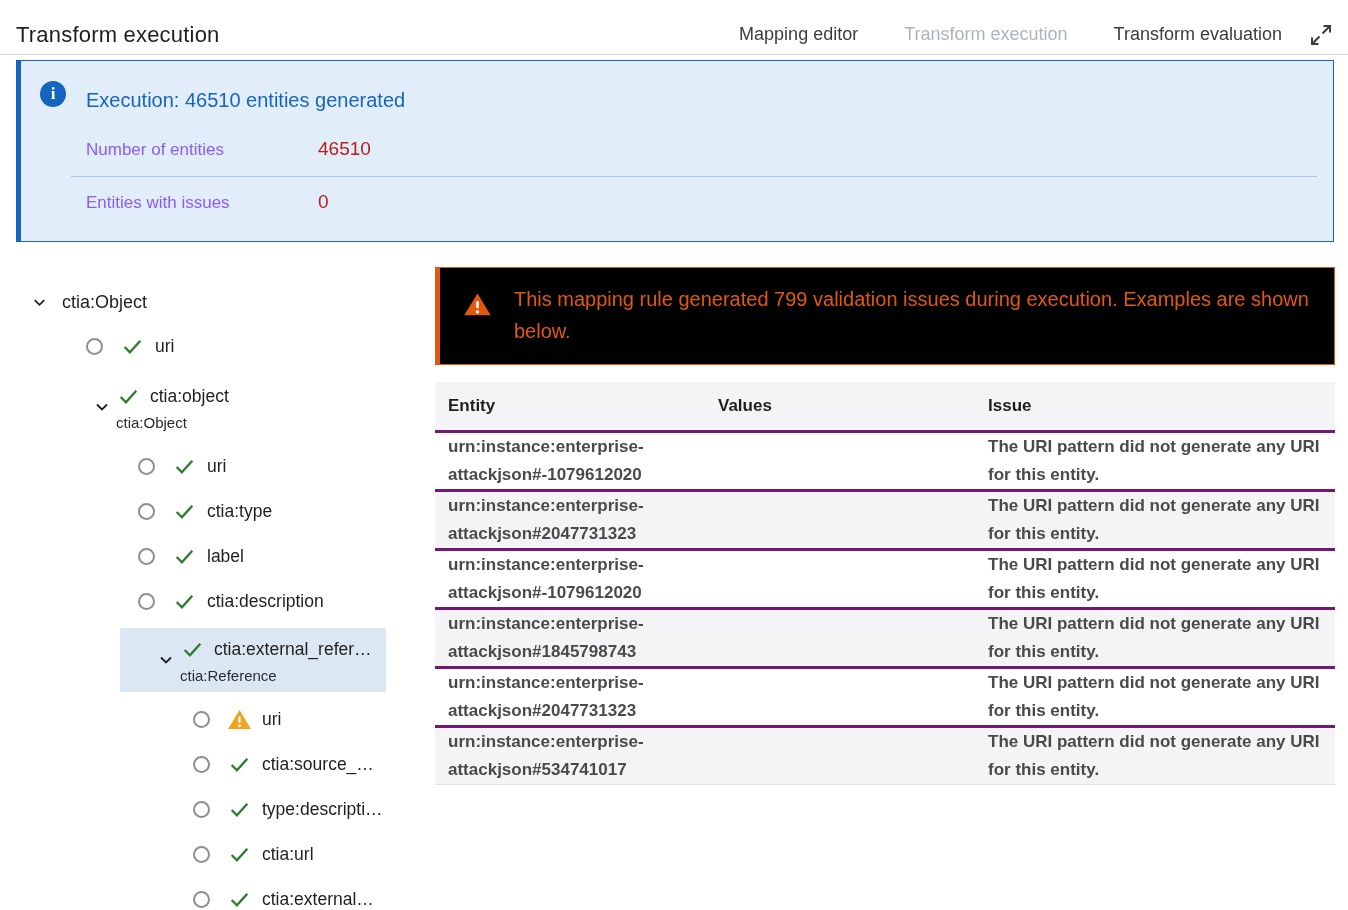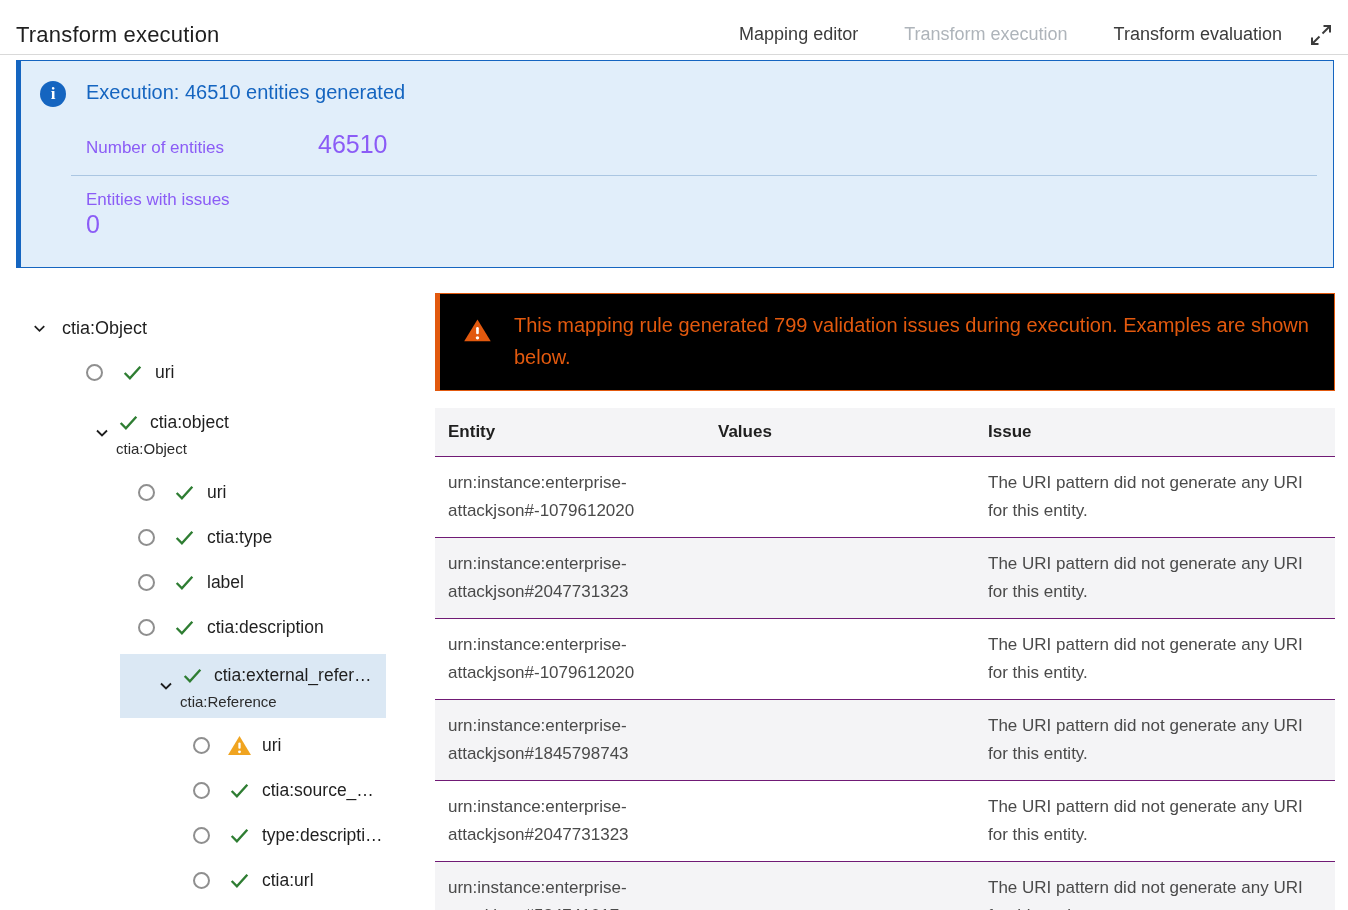--- a/index.html
+++ b/index.html
@@ -10,25 +10,25 @@
   .page-title { font-size: 22px; font-weight: 500; color: #1f1f1f; letter-spacing: 0.2px; }
   .header-tabs { margin-left: auto; display: flex; align-items: center; gap: 46px; }
   .header-tab { font-size: 18px; color: #3c3c3c; cursor: pointer; white-space: nowrap; }
   .header-tab.disabled { color: #aeb4ba; cursor: default; }
   .expand-btn { margin-left: 26px; width: 26px; height: 26px; display: flex; align-items: center; justify-content: center; cursor: pointer; }
 
   
   .info-banner { margin: 5px 14px 0 16px; background: #e1eefa; border: 1px solid #1565c0; border-left: 5px solid #1565c0; display: flex; padding: 18px 16px 18px 19px; }
   .info-icon { width: 26px; height: 26px; min-width: 26px; border-radius: 50%; background: #1565c0; color: #fff; display: flex; align-items: center; justify-content: center; font-size: 17px; font-weight: bold; font-family: "Liberation Serif", serif; margin-top: 2px; }
   .info-content { flex: 1; margin-left: 20px; }
-  .info-heading { font-size: 20px; color: #1565c0; margin-bottom: 20px; margin-top: 2px; }
+  .info-heading { font-size: 20px; color: #1565c0; margin-bottom: 20px; margin-top: 10px; }
   .stat-row { display: flex; align-items: baseline; padding: 6px 0 16px; }
-  .stat-row.second { padding: 14px 0 10px; flex-direction: column; }
+  .stat-row.second { padding: 14px 0 10px; }
   .stat-label { width: 232px; font-size: 17px; color: #8b5cf6; }
-  .stat-value { font-size: 25px; color: #8b5cf6; }
+  .stat-value { font-size: 19px; color: #b91c1c; }
   .info-divider { border: none; border-top: 1px solid #aac6e2; margin-left: -15px; }
 
   
   .content { display: flex; margin-top: 25px; align-items: flex-start; }
 
   
   .tree { width: 435px; min-width: 435px; padding-top: 13px; }
   .t-row { height: 45px; display: flex; align-items: center; }
   .t-row .radio { width: 17px; height: 17px; border: 2px solid #8f8f8f; border-radius: 50%; background: #fff; }
   .t-label { font-size: 17.5px; color: #1f1f1f; margin-left: 10px; white-space: nowrap; }
@@ -57,21 +57,21 @@
   .warning-text { font-size: 20px; line-height: 32px; color: #e2590e; margin-left: 22px; margin-top: -2px; }
   .warning-banner .warn-tri { margin-top: 4px; }
 
   
   .issues-table { margin-top: 17px; width: 100%; }
   .tbl-header { display: flex; background: #f4f4f6; height: 48px; align-items: center; }
   .tbl-header .col { font-size: 17px; font-weight: bold; color: #1f1f1f; }
   .col-entity { width: 270px; min-width: 270px; padding-left: 13px; padding-right: 14px; }
   .col-values { width: 270px; min-width: 270px; padding-left: 13px; padding-right: 14px; }
   .col-issue { flex: 1; padding-left: 13px; padding-right: 12px; }
-  .tbl-row { display: flex; border-top: 1px solid #701a75; padding: 12px 0; }
+  .tbl-row { display: flex; border-top: 3px solid #701a75; padding: 0 0; font-weight: bold; }
   .tbl-row:first-of-type { border-top: none; }
   .tbl-row.striped { background: #f4f4f6; }
   .tbl-row:last-of-type { border-bottom: 1px solid #e0e0e0; }
   .cell { font-size: 17px; line-height: 28px; color: #4a4a4a; overflow-wrap: break-word; word-break: break-word; }
 </style>
 </head>
 <body>
 
 <div class="app-header">
   <div class="page-title">Transform execution</div>

